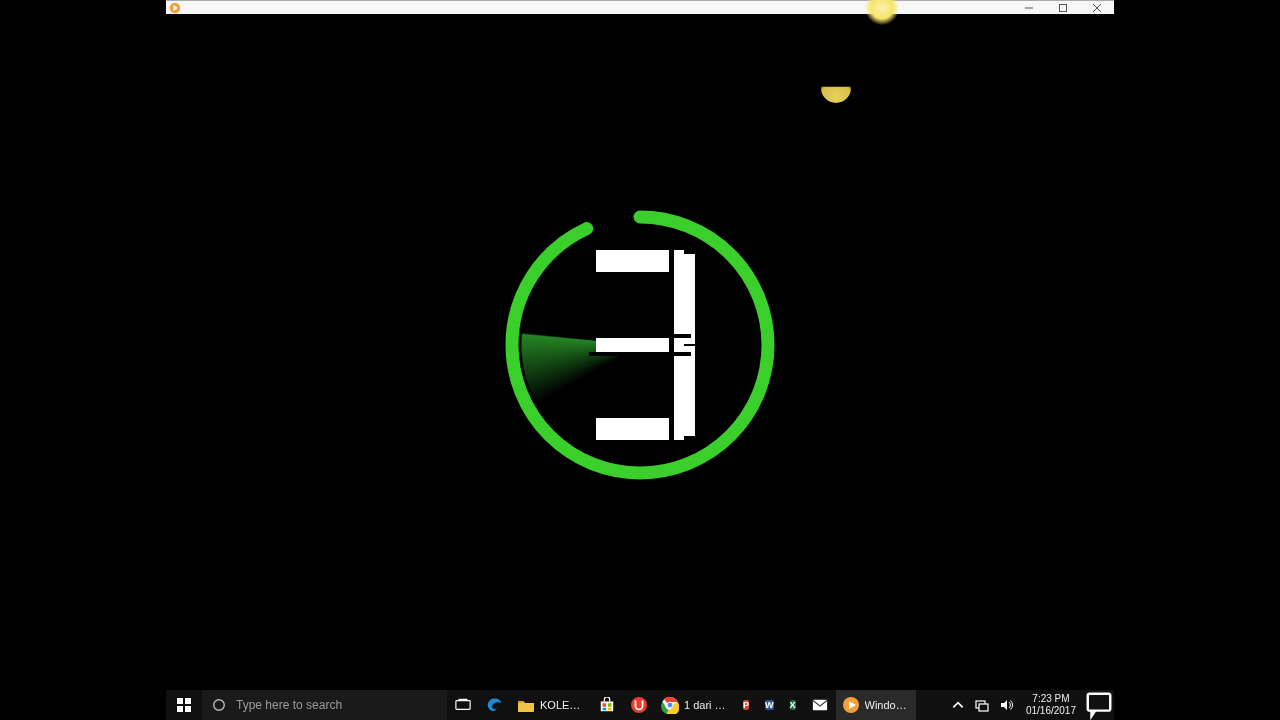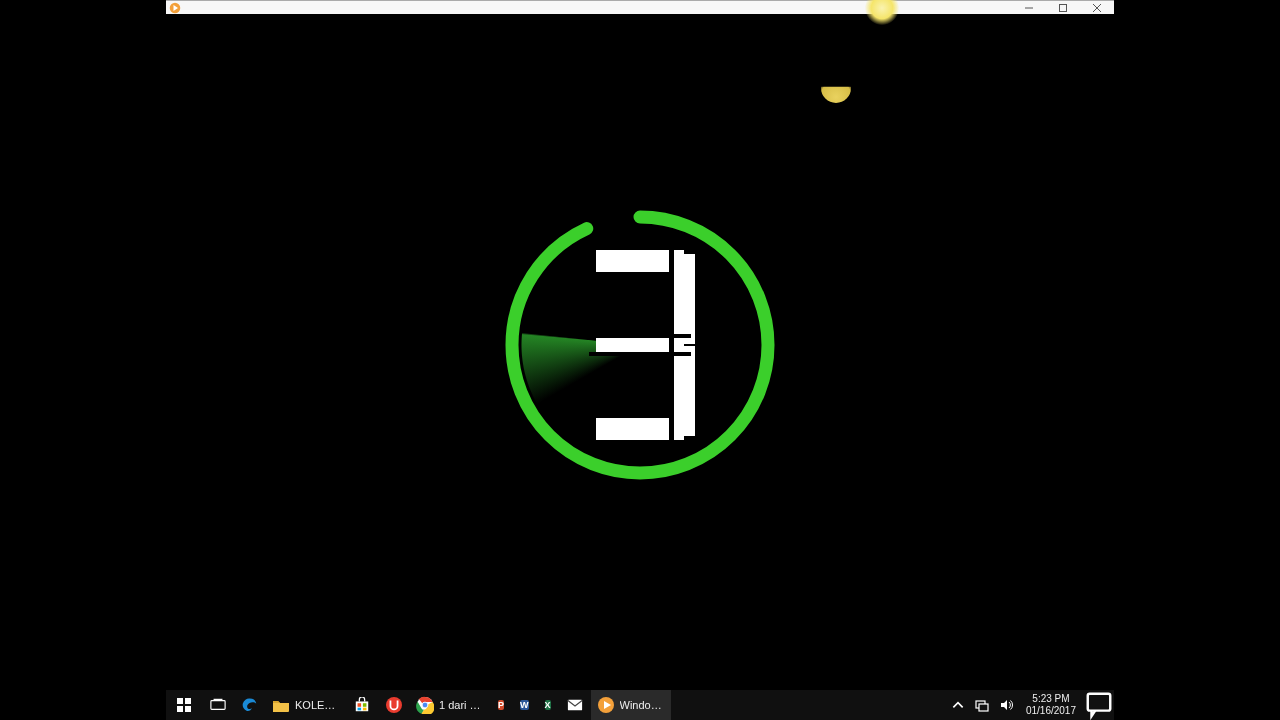--- a/index.html
+++ b/index.html
@@ -213,20 +213,26 @@
 
 <div class="taskbar">
   <div class="tb-btn start-btn">
     <svg viewBox="0 0 16 16">
         <rect x="1" y="1" width="6" height="6" fill="#fff"></rect>
         <rect x="9" y="1" width="6" height="6" fill="#fff"></rect>
         <rect x="1" y="9" width="6" height="6" fill="#fff"></rect>
         <rect x="9" y="9" width="6" height="6" fill="#fff"></rect>
       </svg>
   </div>
+  <div class="search">
+    <svg viewBox="0 0 16 16">
+        <circle cx="8" cy="8" r="6" fill="none" stroke="#bbb" stroke-width="1.6"></circle>
+      </svg>
+    <span class="search-text">Type here to search</span>
+  </div>
   <div class="tb-btn">
     <svg viewBox="0 0 18 14">
         <rect x="1" y="2" width="16" height="10" rx="1" fill="none" stroke="#fff" stroke-width="1.3"></rect>
         <rect x="4" y="0" width="10" height="2" fill="#fff"></rect>
       </svg>
   </div>
   <div class="tb-btn">
     <svg viewBox="0 0 20 20">
         <path d="M10 2a8 8 0 0 1 7.8 6.2c-1.6-1.7-5.4-2.4-8.9-.4C7 9 6 11 6.6 13c.6 2.2 3.7 2.6 5.7 1.1-.8 2.2-3.3 3.9-6 3.4A8 8 0 0 1 10 2z" fill="#1a8ad6"></path>
       </svg>
@@ -302,21 +308,21 @@
           <rect x="4" y="6" width="9" height="7" fill="#101010" stroke="#fff" stroke-width="1.2"></rect>
         </svg>
     </div>
     <div class="tray-ico">
       <svg viewBox="0 0 14 14">
           <path d="M2 5h3l3-3v10l-3-3H2z" fill="#fff"></path>
           <path d="M10 4a4 4 0 0 1 0 6M11.5 2.5a6 6 0 0 1 0 9" fill="none" stroke="#fff" stroke-width="1"></path>
         </svg>
     </div>
     <div class="clock">
-      <span>5:23 PM</span>
+      <span>7:23 PM</span>
       <span>01/16/2017</span>
     </div>
     <div class="notif-btn">
       <svg viewBox="0 0 16 16">
           <rect x="2" y="2" width="12" height="9" rx="1" fill="none" stroke="#fff" stroke-width="1.3"></rect>
           <path d="M6 11l-2 3v-3" fill="none" stroke="#fff" stroke-width="1.3"></path>
         </svg>
     </div>
   </div>
 </div>

